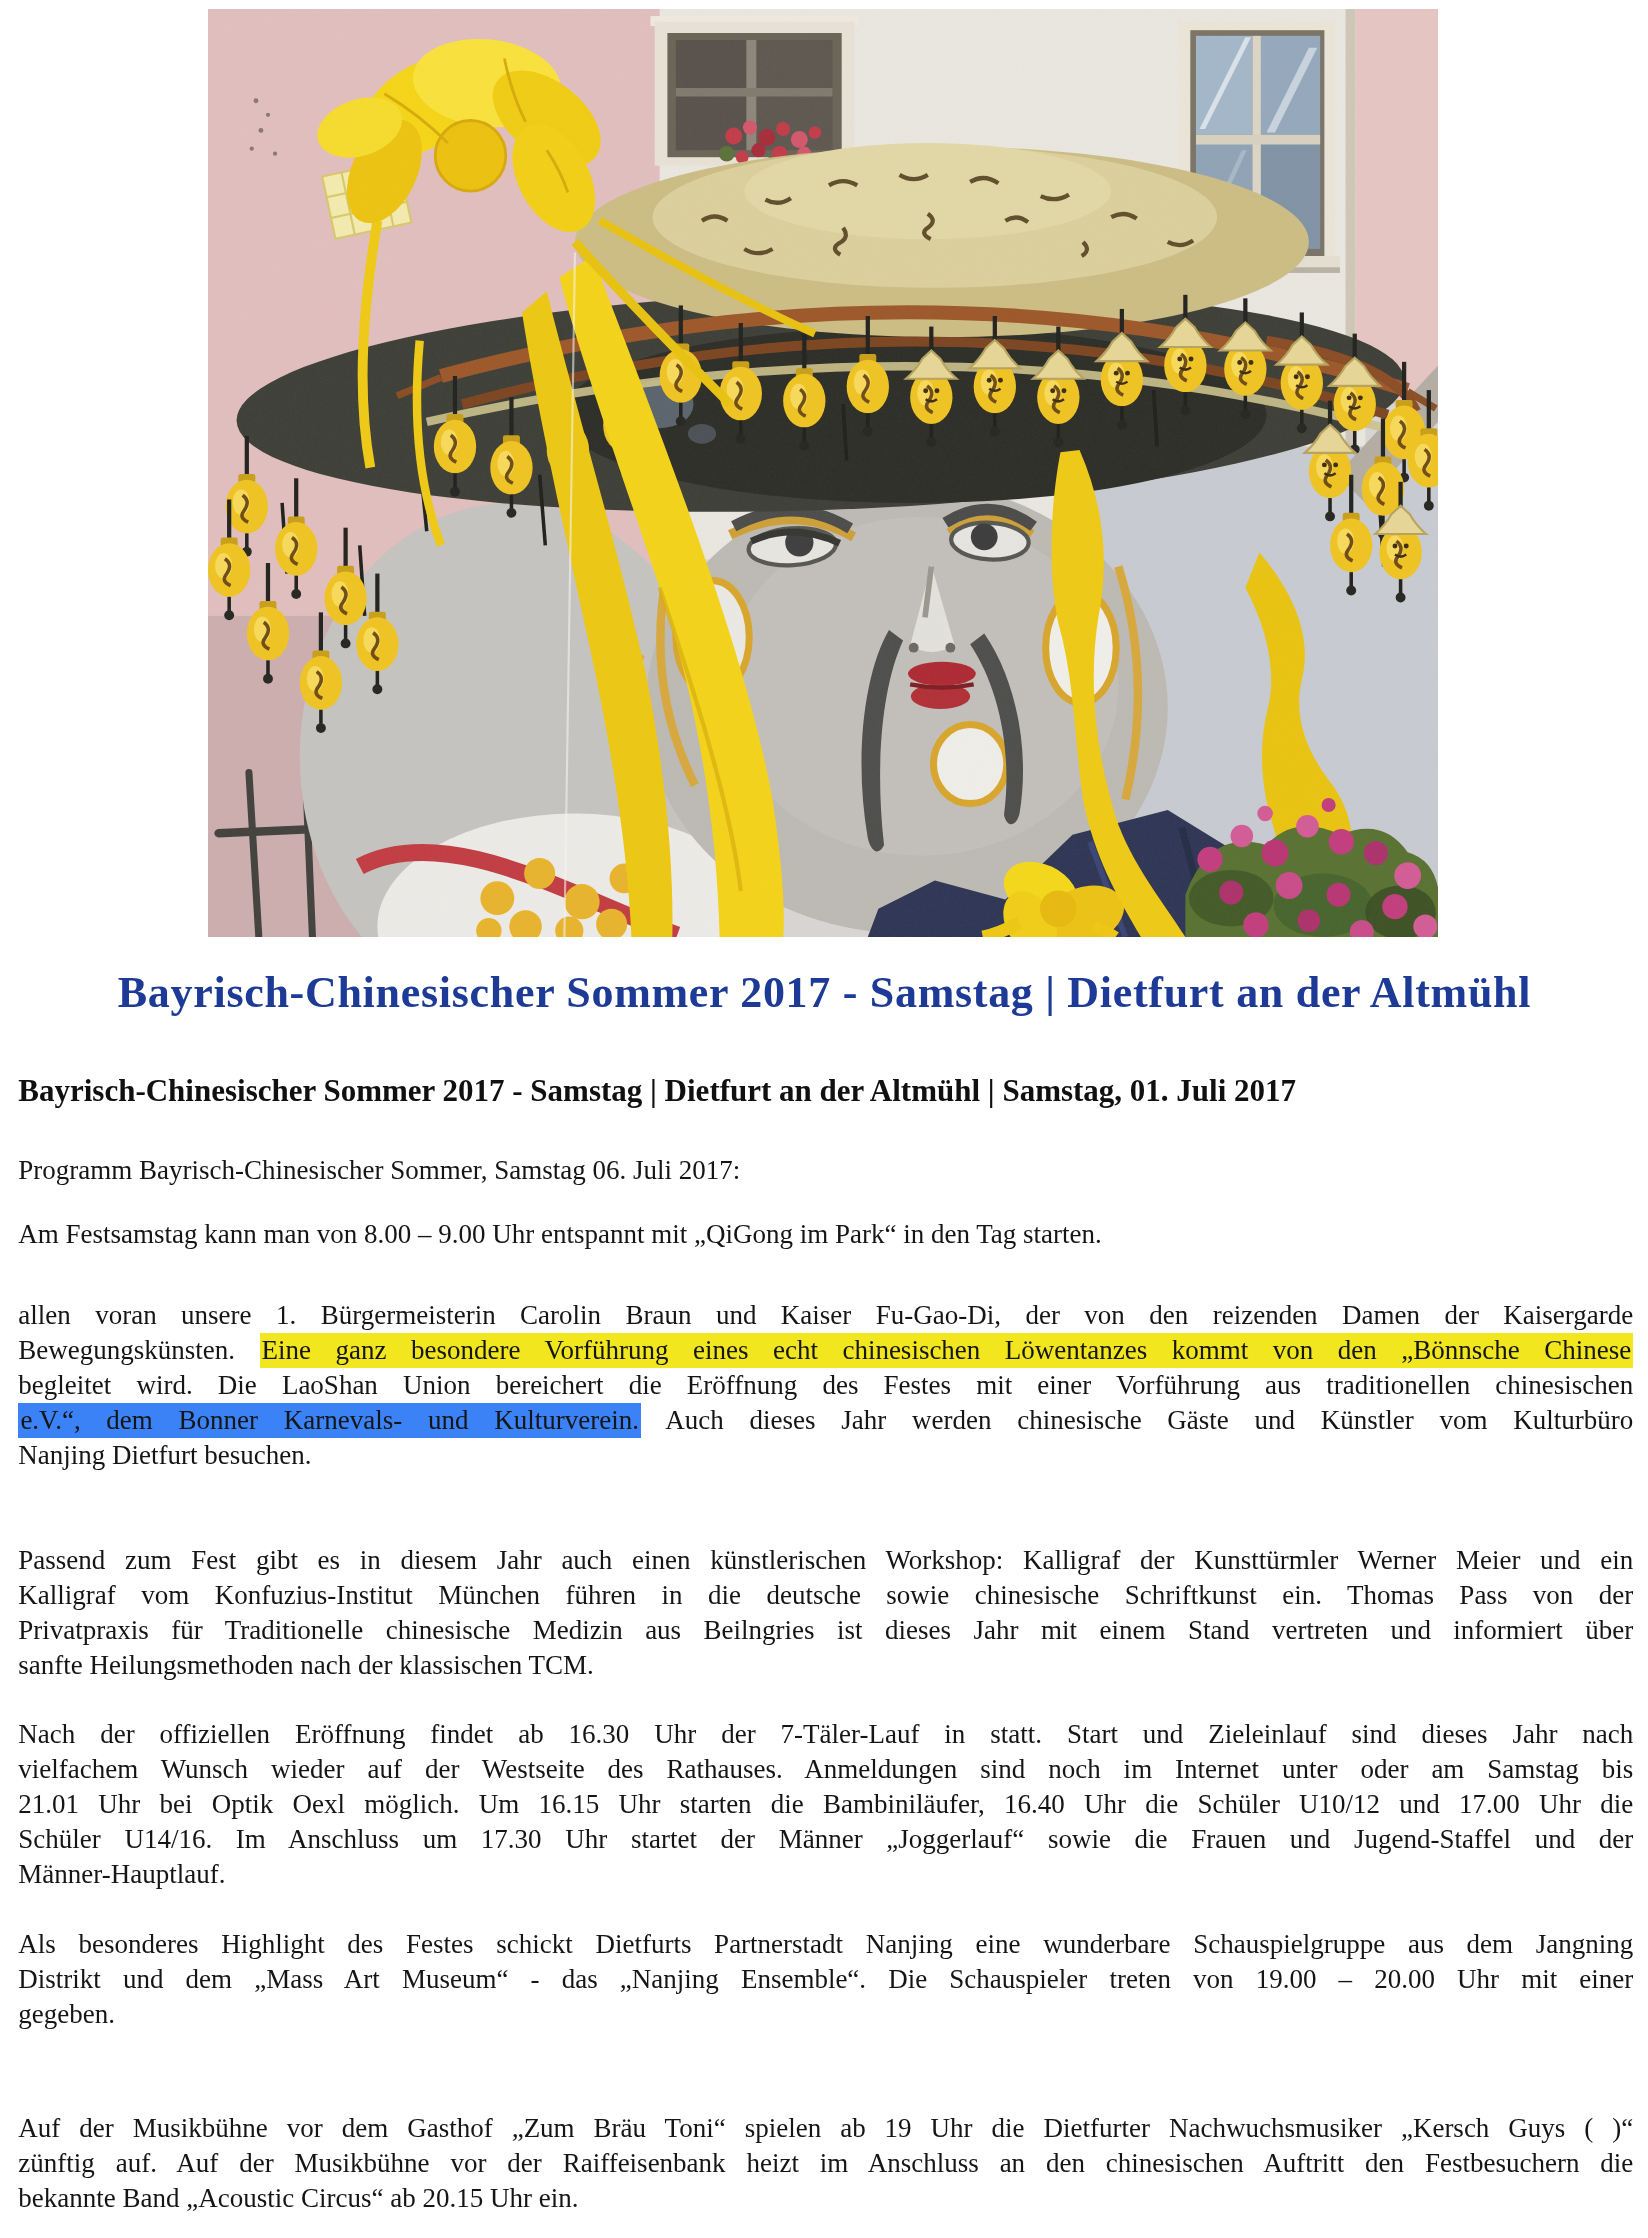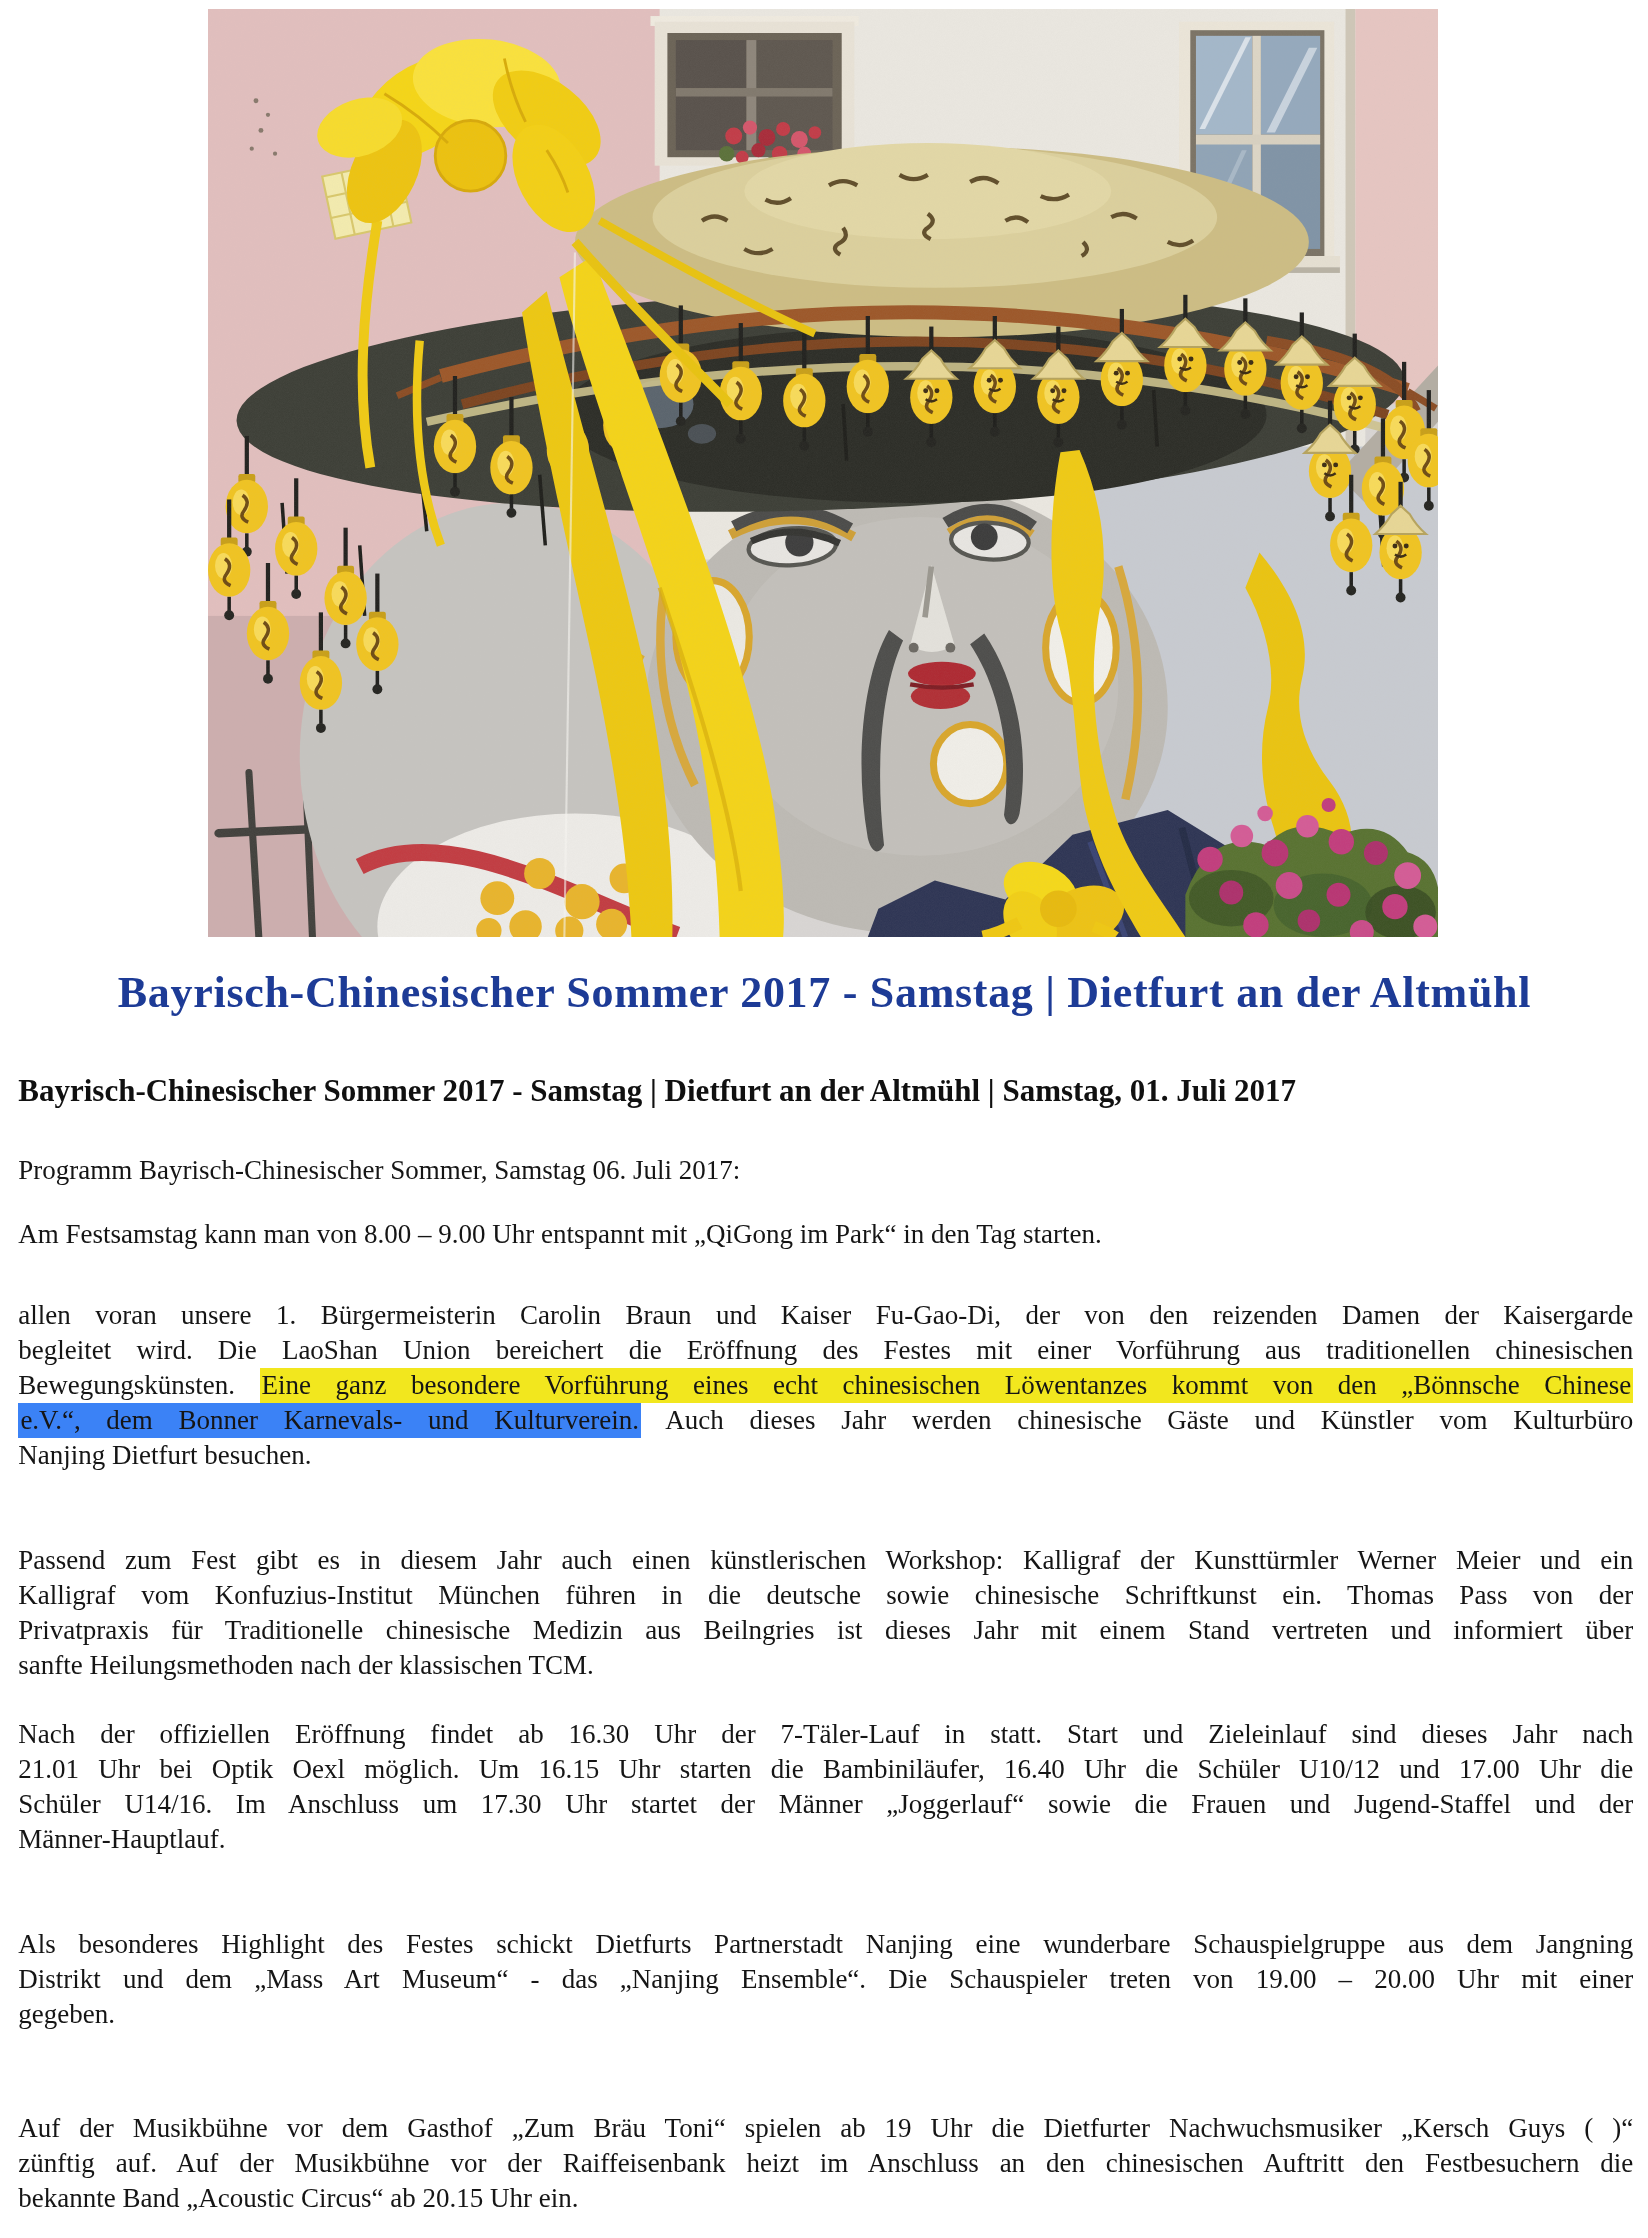--- a/index.html
+++ b/index.html
@@ -327,33 +327,34 @@
 
 <main>
   <div class="para" style="top:1153px">
       <div class="ln ln-last">Programm Bayrisch-Chinesischer Sommer, Samstag 06. Juli 2017:</div>
     </div>
   <div class="para" style="top:1217px">
       <div class="ln ln-last">Am Festsamstag kann man von 8.00 – 9.00 Uhr entspannt mit „QiGong im Park“ in den Tag starten.</div>
     </div>
   <div class="para" style="top:1298px">
       <div class="ln">allen voran unsere 1. Bürgermeisterin Carolin Braun und Kaiser Fu-Gao-Di, der von den reizenden Damen der Kaisergarde</div>
+      <div class="ln">Bewegungskünsten. <mark style="background: rgb(242, 231, 30);">Eine ganz besondere Vorführung eines echt chinesischen Löwentanzes kommt von den „Bönnsche Chinese</mark></div>
       <div class="ln">begleitet wird. Die LaoShan Union bereichert die Eröffnung des Festes mit einer Vorführung aus traditionellen chinesischen</div>
-      <div class="ln">Bewegungskünsten. <mark style="background: rgb(242, 231, 30);">Eine ganz besondere Vorführung eines echt chinesischen Löwentanzes kommt von den „Bönnsche Chinese</mark></div>
       <div class="ln"><mark style="background: #3b82f6;">e.V.“, dem Bonner Karnevals- und Kulturverein.</mark> Auch dieses Jahr werden chinesische Gäste und Künstler vom Kulturbüro</div>
       <div class="ln ln-last">Nanjing Dietfurt besuchen.</div>
     </div>
   <div class="para" style="top:1543px">
       <div class="ln">Passend zum Fest gibt es in diesem Jahr auch einen künstlerischen Workshop: Kalligraf der Kunsttürmler Werner Meier und ein</div>
       <div class="ln">Kalligraf vom Konfuzius-Institut München führen in die deutsche sowie chinesische Schriftkunst ein. Thomas Pass von der</div>
       <div class="ln">Privatpraxis für Traditionelle chinesische Medizin aus Beilngries ist dieses Jahr mit einem Stand vertreten und informiert über</div>
       <div class="ln ln-last">sanfte Heilungsmethoden nach der klassischen TCM.</div>
     </div>
   <div class="para" style="top:1717px">
       <div class="ln">Nach der offiziellen Eröffnung findet ab 16.30 Uhr der 7-Täler-Lauf in statt. Start und Zieleinlauf sind dieses Jahr nach</div>
+      <div class="ln">vielfachem Wunsch wieder auf der Westseite des Rathauses. Anmeldungen sind noch im Internet unter oder am Samstag bis</div>
       <div class="ln">21.01 Uhr bei Optik Oexl möglich. Um 16.15 Uhr starten die Bambiniläufer, 16.40 Uhr die Schüler U10/12 und 17.00 Uhr die</div>
       <div class="ln">Schüler U14/16. Im Anschluss um 17.30 Uhr startet der Männer „Joggerlauf“ sowie die Frauen und Jugend-Staffel und der</div>
       <div class="ln ln-last">Männer-Hauptlauf.</div>
     </div>
   <div class="para" style="top:1927px">
       <div class="ln">Als besonderes Highlight des Festes schickt Dietfurts Partnerstadt Nanjing eine wunderbare Schauspielgruppe aus dem Jangning</div>
       <div class="ln">Distrikt und dem „Mass Art Museum“ - das „Nanjing Ensemble“. Die Schauspieler treten von 19.00 – 20.00 Uhr mit einer</div>
       <div class="ln ln-last">gegeben.</div>
     </div>
   <div class="para" style="top:2111px">

